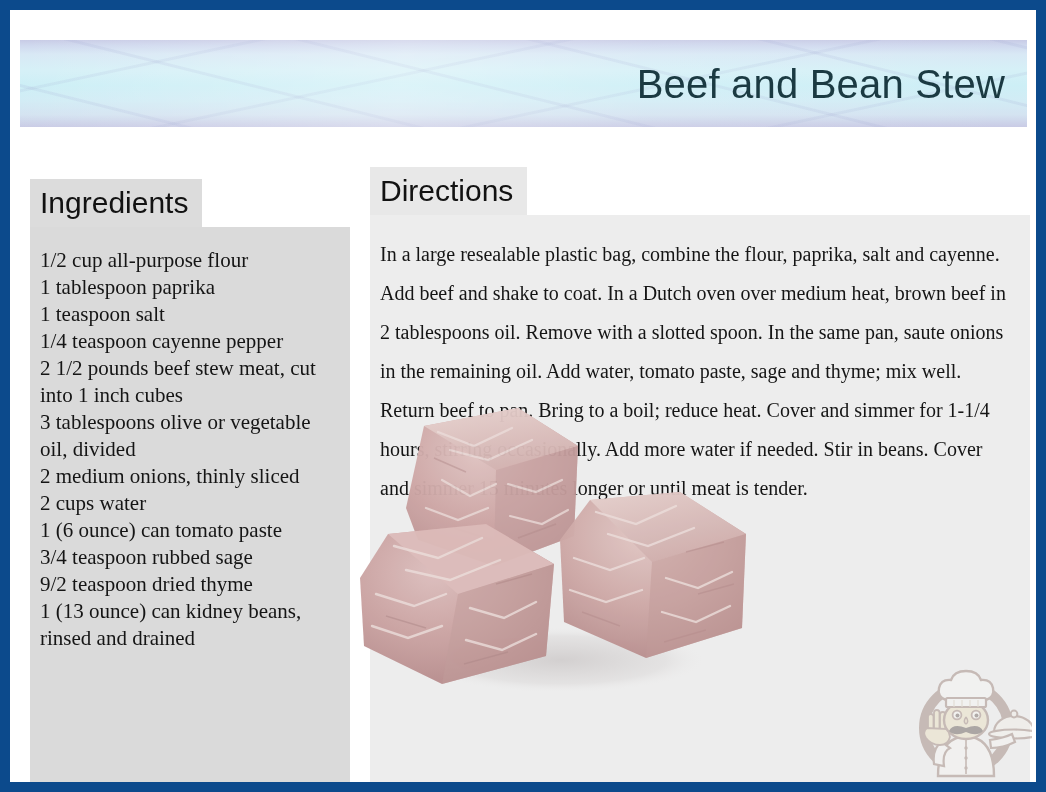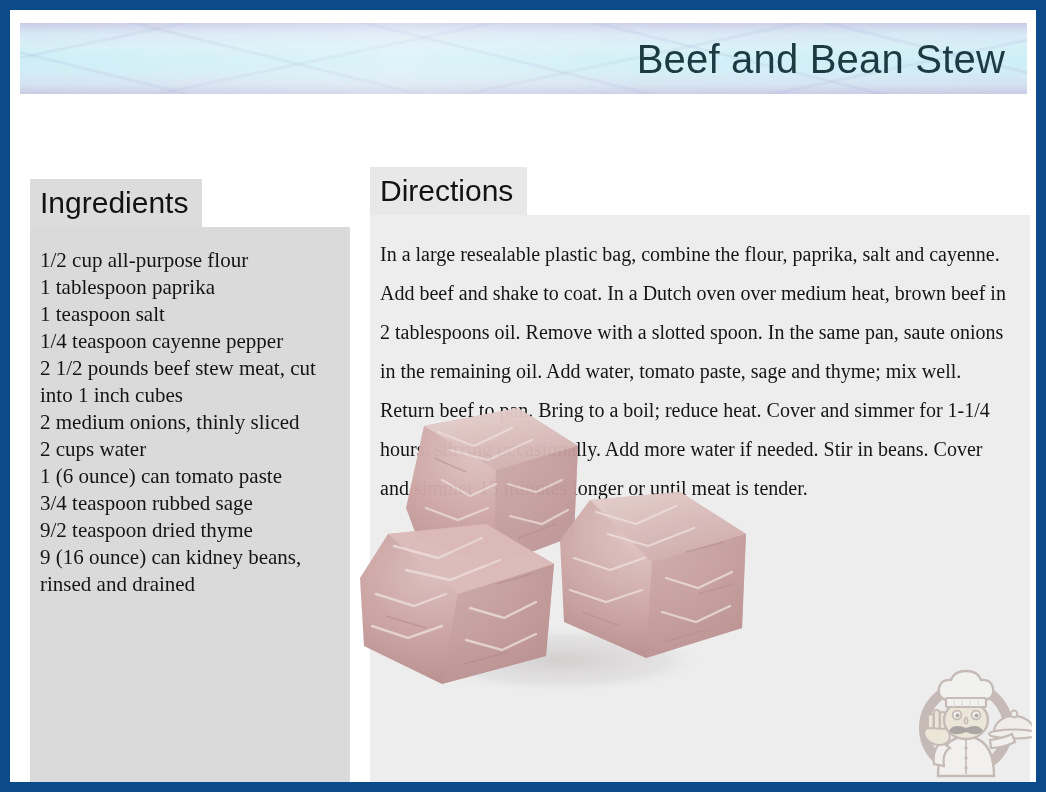--- a/index.html
+++ b/index.html
@@ -16,23 +16,23 @@
     background: #ffffff;
     border: 10px solid #0c4a8c;
     overflow: hidden;
     font-family: "Liberation Sans", sans-serif;
   }
 
   
   #banner {
     position: absolute;
     left: 10px;
-    top: 13px;
+    top: 30px;
     width: 1007px;
-    height: 71px;
+    height: 87px;
     overflow: hidden;
     background:
       linear-gradient(180deg,
         #c8cbe6 0%,
         #cfd8ee 6%,
         #d8e8f5 16%,
         #d6f0f7 34%,
         #cdeff6 52%,
         #d2ecf5 70%,
         #d4e3f1 86%,
@@ -181,26 +181,27 @@
     <div class="tab">
       <span>Ingredients</span>
     </div>
     <div class="panel">
       <ul id="ingredients-list">
           <li>1/2 cup all-purpose flour</li>
           <li>1 tablespoon paprika</li>
           <li>1 teaspoon salt</li>
           <li>1/4 teaspoon cayenne pepper</li>
           <li>2 1/2 pounds beef stew meat, cut into 1 inch cubes</li>
+          <li>3 tablespoons olive or vegetable oil, divided</li>
           <li>2 medium onions, thinly sliced</li>
           <li>2 cups water</li>
           <li>1 (6 ounce) can tomato paste</li>
           <li>3/4 teaspoon rubbed sage</li>
           <li>9/2 teaspoon dried thyme</li>
-          <li>9 (16 ounce) can kidney beans, rinsed and drained</li>
+          <li>1 (13 ounce) can kidney beans, rinsed and drained</li>
         </ul>
     </div>
   </div>
 
   <div id="directions-col" class="col">
     <div class="tab">
       <span>Directions</span>
     </div>
     <div class="panel">
       <p id="directions-text">In a large resealable plastic bag, combine the flour, paprika, salt and cayenne. Add beef and shake to coat. In a Dutch oven over medium heat, brown beef in 2 tablespoons oil. Remove with a slotted spoon. In the same pan, saute onions in the remaining oil. Add water, tomato paste, sage and thyme; mix well. Return beef to pan. Bring to a boil; reduce heat. Cover and simmer for 1-1/4 hours, stirring occasionally. Add more water if needed. Stir in beans. Cover and simmer 15 minutes longer or until meat is tender.</p>

